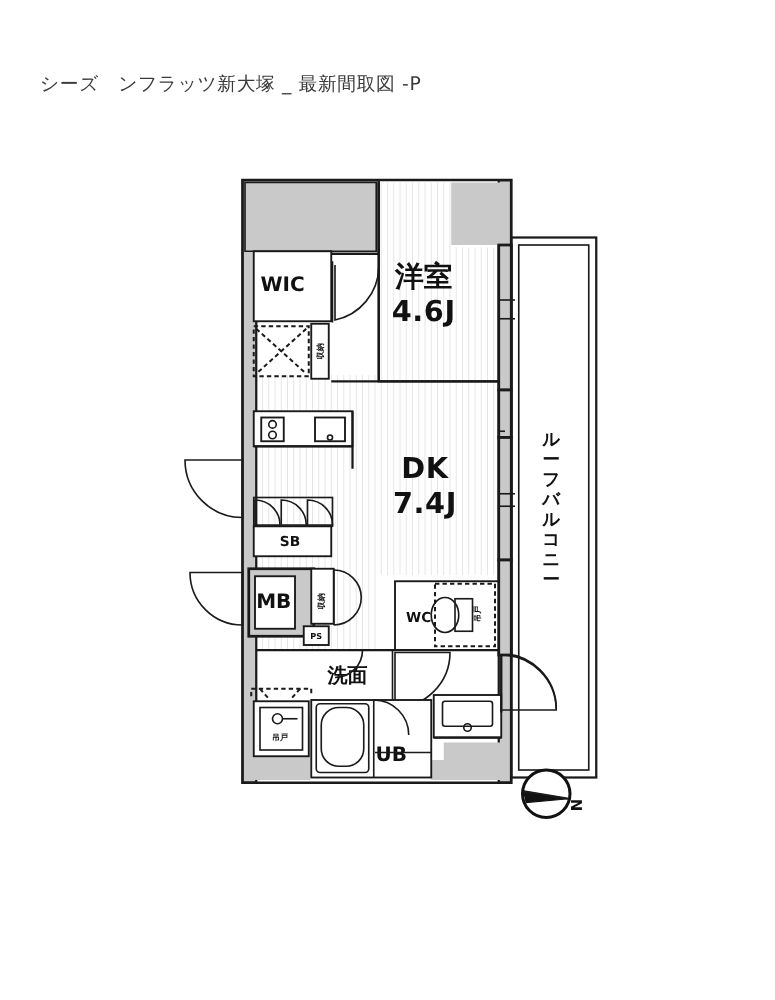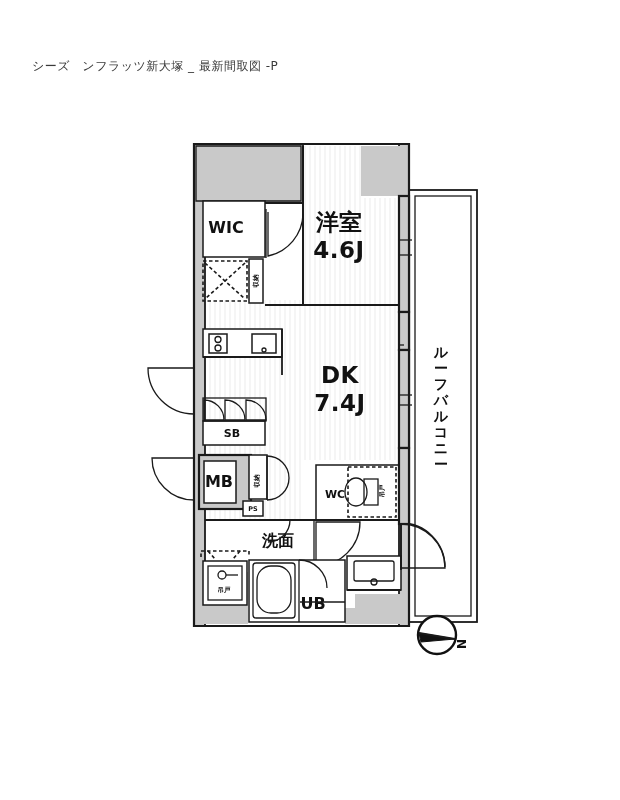--- a/index.html
+++ b/index.html
@@ -11,21 +11,21 @@
     width: 620px;
     height: 800px;
     position: relative;
     font-family: "Liberation Sans", "DejaVu Sans", sans-serif;
     overflow: hidden;
   }
   #page-title {
     position: absolute;
     left: 32px;
     top: 58px;
-    font-size: 12px;
+    font-size: 15px;
     color: #3a3a3a;
     letter-spacing: 0.5px;
     white-space: nowrap;
     font-family: "DejaVu Sans", "Liberation Sans", sans-serif;
   }
   #plan-wrap {
     position: absolute;
     left: 0;
     top: 0;
     width: 620px;

